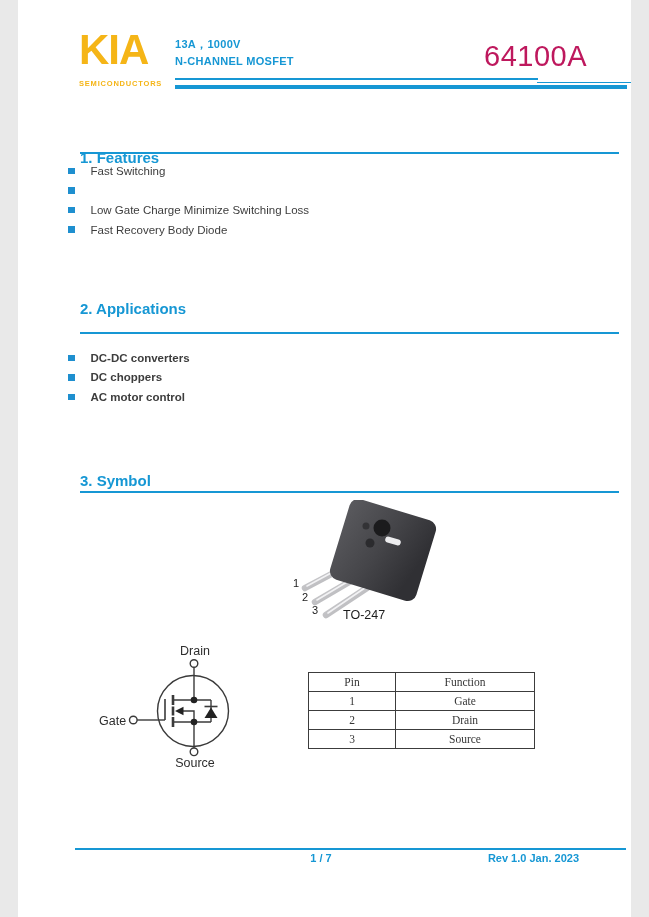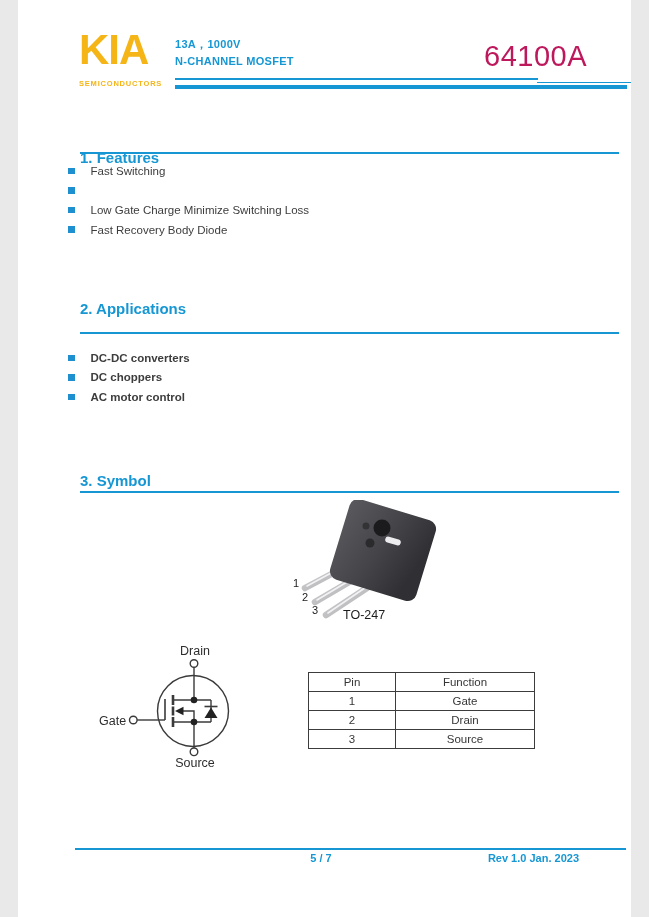--- a/index.html
+++ b/index.html
@@ -26,21 +26,21 @@
   .rule{position:absolute;left:62px;width:539px;height:1.5px;background:#1697d4;}
   .bullets{position:absolute;left:46px;list-style:none;margin:0;padding:0;}
   .bullets li{display:flex;align-items:center;height:19.6px;font-size:11.5px;color:#3d3d3d;}
   .sq{width:6.5px;height:6.5px;background:#1e8fcf;margin:0 16px 0 4px;flex:0 0 auto;}
   sub{font-size:7.5px;}
   
   .pkg-svg{position:absolute;left:255px;top:500px;}
   .sym-svg{position:absolute;left:78px;top:640px;}
   
   .pin-table{position:absolute;left:290px;top:672px;border-collapse:collapse;
-        font-size:11.5px;color:#363636;}
+        font-size:11.5px;color:#363636;font-family:Liberation Serif, serif;}
   .pin-table td,.pin-table th{border:1px solid #3c3c3c;height:18px;padding:0;
         text-align:center;font-weight:normal;}
   .pin-table{border:1.5px solid #3c3c3c;}
   .col-pin{width:86px;}
   .col-fn{width:138px;}
   
   .foot-rule{position:absolute;left:57px;top:848px;width:551px;height:1.5px;background:#1697d4;}
   .foot-page{position:absolute;left:273px;top:852px;width:60px;text-align:center;
         font-size:11px;font-weight:bold;color:#1697d4;}
   .foot-rev{position:absolute;left:420px;top:852px;width:141px;text-align:right;
@@ -192,16 +192,16 @@
       <td>Drain</td>
     </tr>
     <tr>
       <td>3</td>
       <td>Source</td>
     </tr>
   </tbody>
     </table>
 
   <div class="foot-rule"></div>
-  <div class="foot-page">5 / 7</div>
+  <div class="foot-page">1 / 7</div>
   <div class="foot-rev">Rev 1.0 Jan. 2023</div>
 
 </div>
 
 </body></html>

